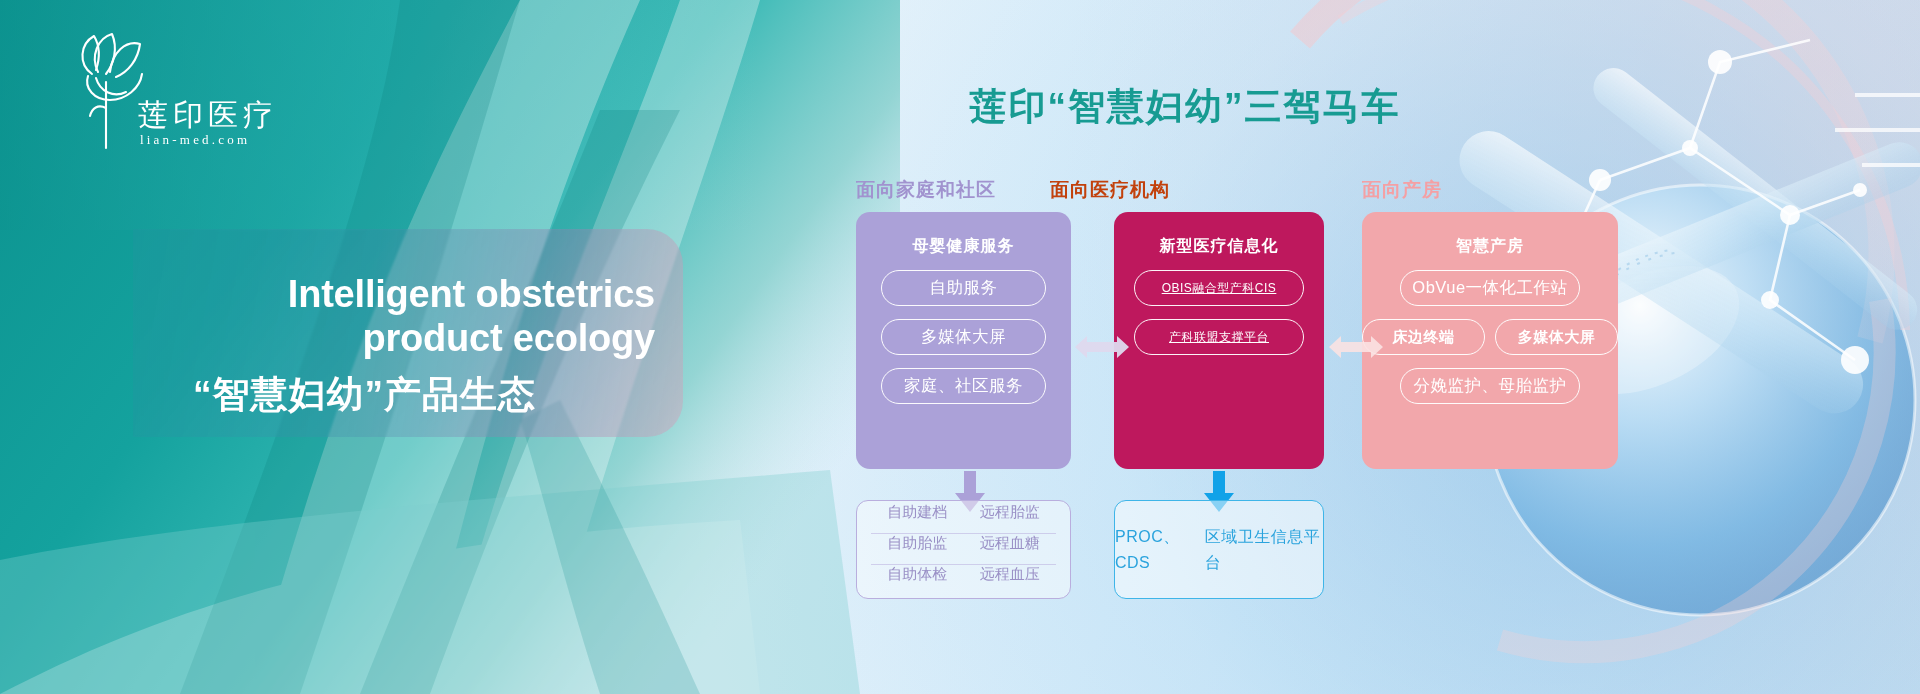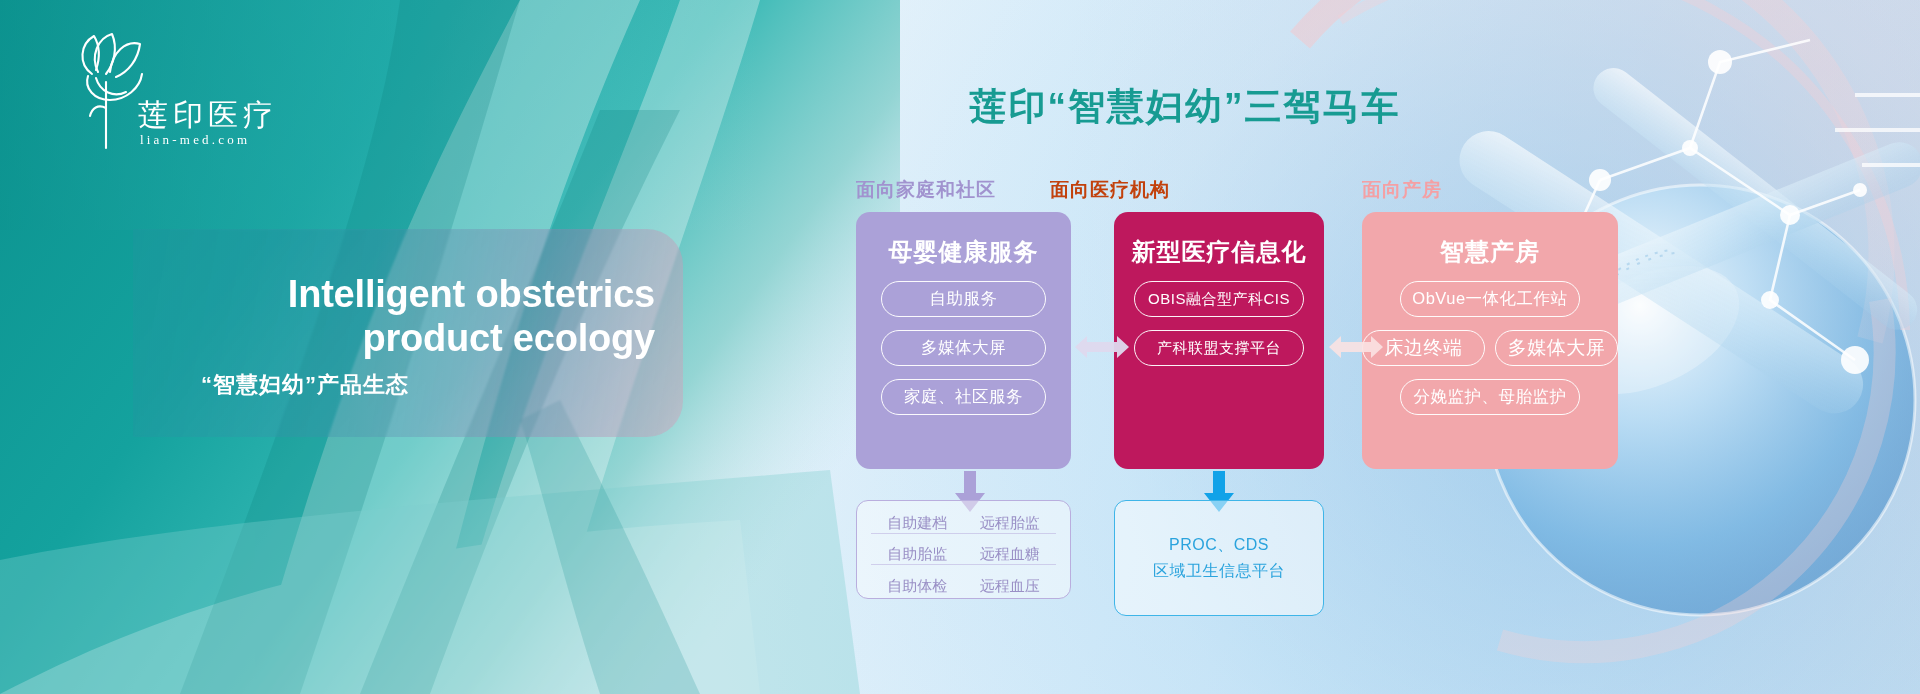--- a/index.html
+++ b/index.html
@@ -37,21 +37,21 @@
   
   #left-panel {
     position:absolute; left:133px; top:229px; width:550px; height:208px;
     border-radius:0 36px 36px 0;
     background:linear-gradient(100deg, rgba(35,150,160,0.34) 0%, rgba(70,140,175,0.30) 42%, rgba(160,130,180,0.40) 75%, rgba(214,160,185,0.45) 100%);
     backdrop-filter:blur(1px);
   }
   #left-text { position:absolute; left:185px; top:272px; width:470px; color:#fff; }
   .title-en { font-size:38px; font-weight:700; line-height:1.16; letter-spacing:-0.2px;text-align:right; }
   .title-cn {
-    font-size:22px; font-weight:700; margin-top:10px; margin-left:16px;
+    font-size:37px; font-weight:700; margin-top:10px; margin-left:8px;
     letter-spacing:1px;
     font-family:"Liberation Sans","DejaVu Sans",sans-serif;
   }
 
   
   #headline {
     position:absolute; left:865px; top:82px; width:640px;
     text-align:center;
     font-size:37px; font-weight:700; color:#179b92; letter-spacing:2px;
     white-space:nowrap;
@@ -62,69 +62,69 @@
     position:absolute; top:177px; font-size:19px; font-weight:700; letter-spacing:1px;
     text-align:left; white-space:nowrap;
   }
   #cap-1 { left:856px; width:215px; color:#a193cf; }
   #cap-2 { left:1050px; width:210px; color:#c2410c; }
   #cap-3 { left:1362px; width:230px; color:#f4a0a4; }
 
   
   .card { position:absolute; border-radius:14px; }
   .card-title {
-    text-align:center; color:#fff; font-size:24px; font-weight:700;
+    text-align:center; color:#fff; font-size:16px; font-weight:700;
     letter-spacing:1px; margin-top:24px;
   }
   .pill {
     margin:13px auto 0; border:1.6px solid rgba(255,255,255,0.95);
     border-radius:22px; color:#fff; font-size:16.5px;
     display:flex; align-items:center; justify-content:center;
     height:36px; letter-spacing:0.5px; white-space:nowrap;
   }
 
   #card-purple { left:856px; top:212px; width:215px; height:257px; background:#aba1d8; }
   #card-purple .pill { width:165px; }
 
   #card-blue   { left:1114px; top:212px; width:210px; height:257px; background:#be185d; }
-  #card-blue .pill { width:170px; font-size:15px; }
+  #card-blue .pill { width:170px; font-size:12px;text-decoration:underline; }
 
   #card-pink   { left:1362px; top:212px; width:256px; height:257px; background:#f2a7ab; }
   #card-pink .pill { width:180px; }
   .pill-row { display:flex; justify-content:center; gap:10px; margin-top:13px; }
-  .pill-row .pill { margin:0; width:85px; font-size:19px; }
+  .pill-row .pill { margin:0; width:85px; font-size:15px;font-weight:bold; }
 
   
   .harrow { position:absolute; width:58px; height:30px; }
   #harrow-1 { left:1073px; top:332px; }
   #harrow-2 { left:1327px; top:332px; }
   .varrow { position:absolute; width:34px; height:42px; }
   #varrow-1 { left:953px; top:471px; }
   #varrow-2 { left:1202px; top:471px; }
 
   
   #bottom-purple {
     position:absolute; left:856px; top:500px; width:215px; height:99px;
     border:1.6px solid #b9aede; border-radius:12px;
     background:rgba(255,255,255,0.45);
     display:flex; flex-direction:column; justify-content:center;
   }
   .grid-row {
-    display:flex; height:31px; align-items:flex-end; color:#9a90c6; font-size:15px;
+    display:flex; height:31px; align-items:flex-start; color:#9a90c6; font-size:15px;
     border-bottom:1px solid rgba(185,174,222,0.55);
     margin:0 14px;
   }
   .grid-row:last-child { border-bottom:none; }
   .grid-row span { flex:1; text-align:center; white-space:nowrap; }
 
   #bottom-blue {
-    position:absolute; left:1114px; top:500px; width:210px; height:116px;
+    position:absolute; left:1114px; top:500px; width:210px; height:99px;
     border:1.6px solid #3eb5e8; border-radius:12px;
     background:rgba(255,255,255,0.5);
-    display:flex; flex-direction:column; align-items:center; justify-content:center;
+    display:flex; flex-direction:row; align-items:center; justify-content:center;
     color:#2aa3dd; font-size:16px; line-height:1.6; letter-spacing:0.5px;
   }
 </style>
 </head>
 <body>
 
 <div id="bg">
   <div class="bg-right"></div>
 
   <svg width="1920" height="694" style="position:absolute;left:0;top:0;">

